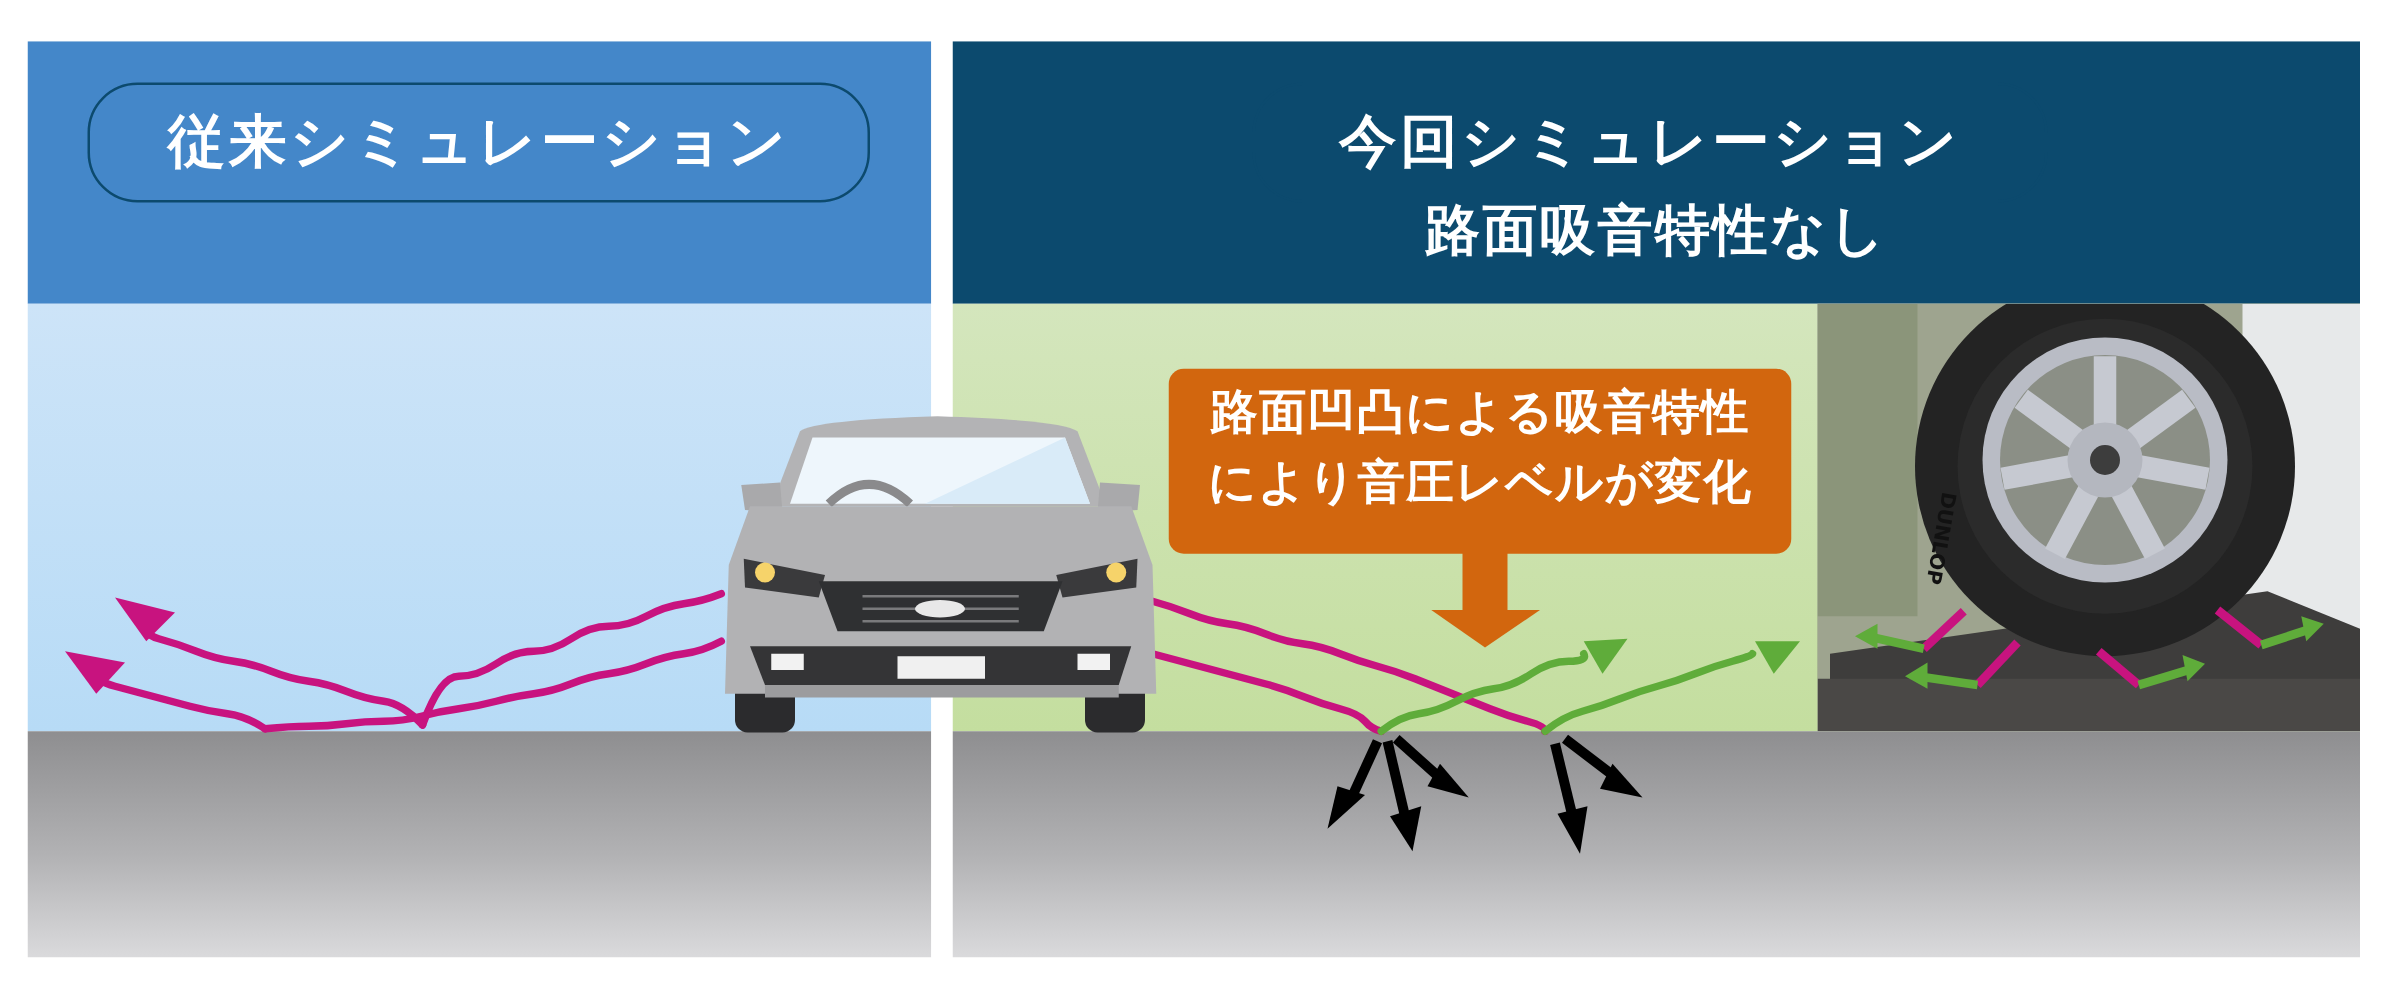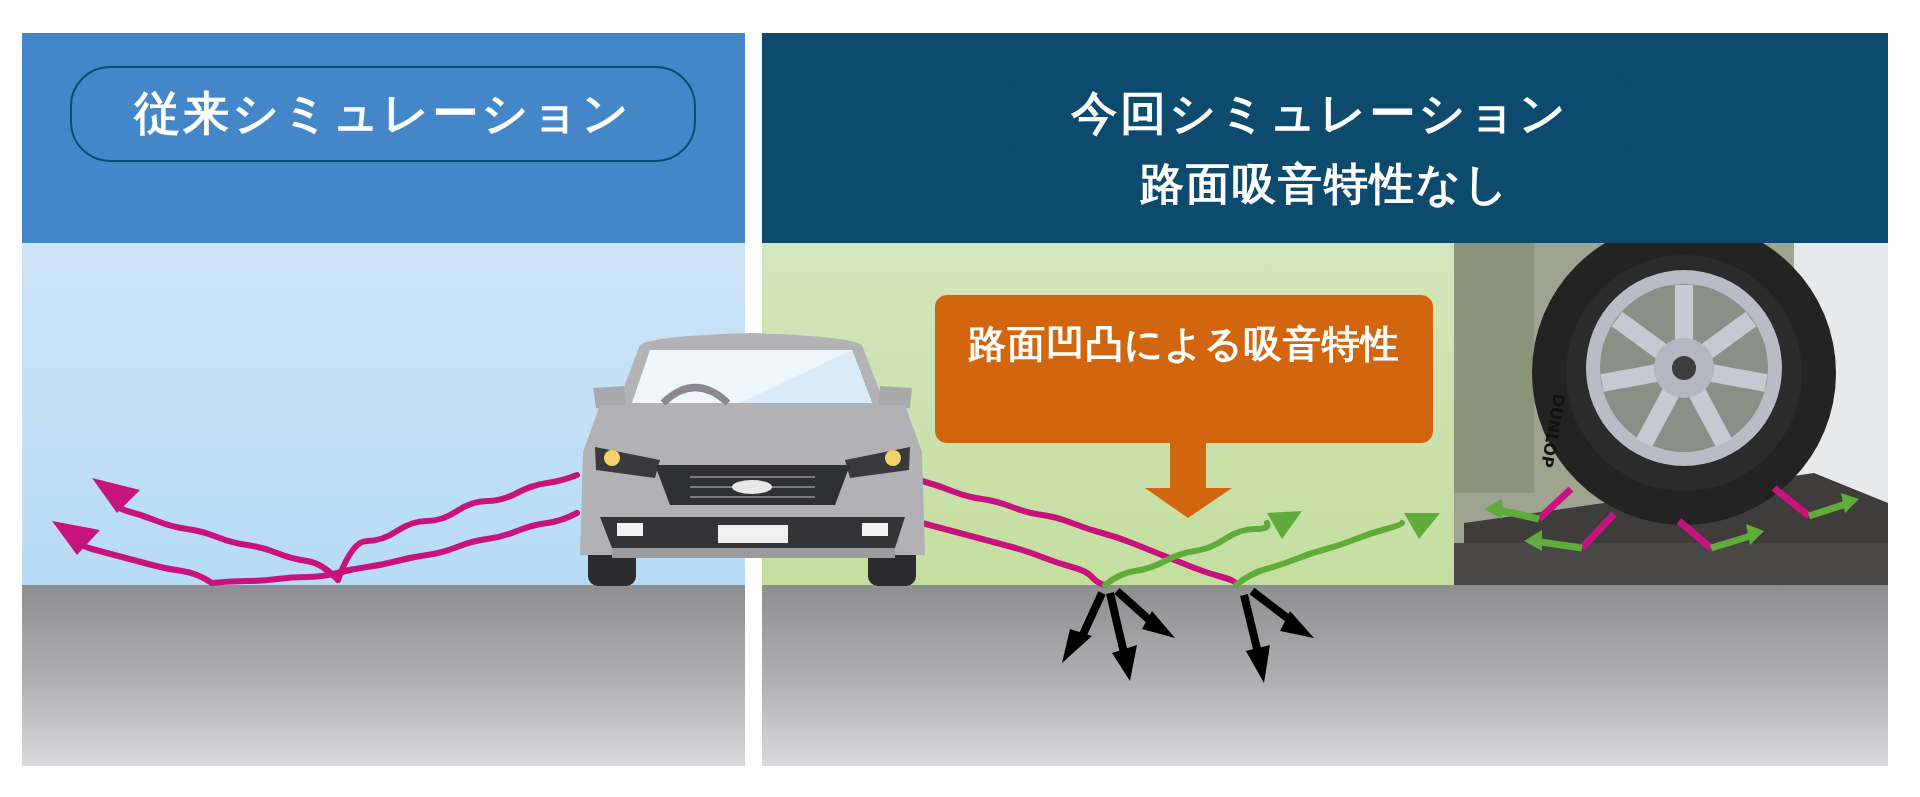--- a/index.html
+++ b/index.html
@@ -10,21 +10,21 @@
   .header{position:absolute;left:0;top:0;width:100%;height:210px;}
   .header-left{background:#4487c9;}
   .header-right{background:#0c4a6e;}
   .pill{position:absolute;top:33px;height:96px;border:2px solid #0c4a6e;border-radius:40px;box-sizing:border-box;color:#fff;font-weight:bold;font-size:46px;display:flex;align-items:center;justify-content:center;letter-spacing:3px;}
   .sub{position:absolute;top:122px;width:100%;text-align:center;color:#fff;font-weight:bold;font-size:44px;letter-spacing:2px;}
   .sky{position:absolute;left:0;top:210px;width:100%;height:342px;}
   .sky-left{background:linear-gradient(#cde4f8,#b7dbf6);}
   .sky-right{background:linear-gradient(#d4e6bd,#c4de9f);}
   .ground{position:absolute;left:0;top:552px;width:100%;height:181px;background:linear-gradient(#8e8e90,#b2b2b4 55%,#dadadc);}
   .photo{position:absolute;left:692px;top:210px;width:434px;height:342px;background:#8f9384;overflow:hidden;}
-  .callout{position:absolute;left:173px;top:262px;width:498px;height:148px;background:#d2660e;border-radius:12px;color:#fff;font-weight:bold;font-size:38px;line-height:56px;text-align:center;padding-top:21px;box-sizing:border-box;letter-spacing:1px;}
+  .callout{position:absolute;left:173px;top:262px;width:498px;height:148px;background:#d2660e;border-radius:12px;color:#fff;font-weight:bold;font-size:38px;line-height:56px;text-align:center;padding-top:6px;box-sizing:border-box;letter-spacing:1px;}
   .absorb-label{position:absolute;left:305px;top:644px;width:184px;height:64px;background:#000;border-radius:8px;color:#fff;font-weight:bold;font-size:36px;display:flex;align-items:center;justify-content:center;letter-spacing:14px;}
   svg{position:absolute;left:0;top:0;}
 </style>
 </head>
 <body>
 
 <div class="panel panel-left">
   <div class="header header-left">
     <div class="pill" style="left:48px;width:626px;">従来シミュレーション</div>
   </div>
@@ -116,20 +116,21 @@
     </g>
     <polygon points="300,630 330,603 308,596" fill="#000"></polygon>
     <polygon points="368,648 375,612 350,620" fill="#000"></polygon>
     <polygon points="413,605 380,596 390,578" fill="#000"></polygon>
     <polygon points="502,650 508,612 484,618" fill="#000"></polygon>
     <polygon points="552,605 518,598 528,578" fill="#000"></polygon>
   </svg>
 
   <div class="callout">
     <div>路面凹凸による吸音特性</div>
+    <div>により音圧レベルが変化</div>
   </div>
   <svg width="1126" height="733" style="pointer-events:none">
     <rect x="408" y="409" width="36" height="48" fill="#d2660e"></rect>
     <polygon points="383,455 470,455 426,485" fill="#d2660e"></polygon>
   </svg>
 
 </div>
 
 <svg width="1920" height="797" style="pointer-events:none">
   <g>

